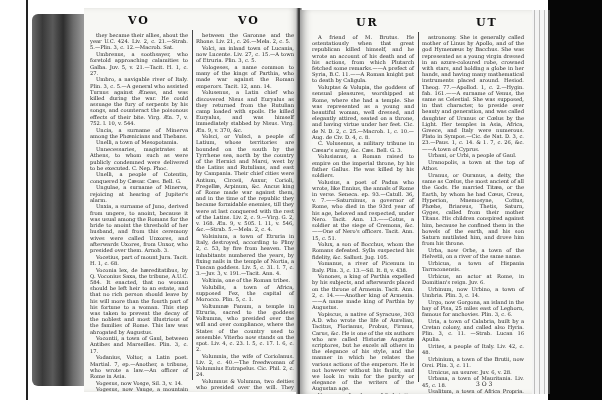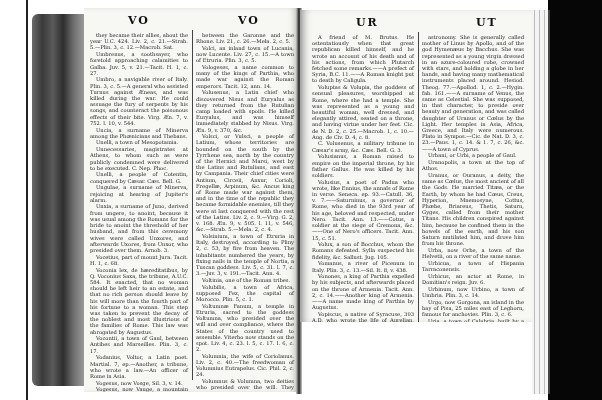--- a/index.html
+++ b/index.html
@@ -4,21 +4,21 @@
 <style>
   html, body { margin:0; padding:0; }
   body { width:602px; height:400px; overflow:hidden; background:#ffffff; position:relative; font-family:"DejaVu Serif", serif; }
   .backdrop { position:absolute; left:0; top:0; width:602px; height:400px; background:#fff; }
   .leftline { position:absolute; left:26px; top:0; width:2px; height:400px; background:#222; }
   .dark-right { position:absolute; left:548px; top:0; width:54px; height:400px; background:#060606; }
   .book-left-edge { position:absolute; left:32px; top:14px; width:52px; height:372px;
      background:linear-gradient(90deg,#6a6a6a 0%,#3a3a3a 20%,#5a5a5a 40%,#2e2e2e 60%,#6e6e6e 80%,#9a9a9a 100%); border-radius:6px 0 0 6px; }
   .page { position:absolute; background:#f7f7f4; overflow:hidden; }
   .page-left { left:84px; top:8px; width:216px; height:384px; box-shadow: inset -8px 0 10px -6px #777; }
-  .page-right { left:300px; top:10px; width:232px; height:312px; box-shadow: inset 8px 0 10px -6px #777; }
+  .page-right { left:300px; top:10px; width:232px; height:384px; box-shadow: inset 8px 0 10px -6px #777; }
   .gutter { position:absolute; left:296px; top:8px; width:6px; height:386px; background:linear-gradient(90deg,#ccc,#222,#ccc); }
   .right-edge { position:absolute; left:532px; top:10px; width:16px; height:384px;
      background:repeating-linear-gradient(90deg,#f4f4f4 0 2px,#bcbcbc 2px 3px,#f4f4f4 3px 5px); border-right:2px solid #444; }
   .head { position:absolute; top:6px; font-weight:bold; font-size:11px; letter-spacing:2px; color:#111; }
   .col { position:absolute; top:24px; font-size:5.2px; line-height:6.2px; color:#1a1a1a; text-align:justify; }
   .col p { margin:0 0 0.5px 0; text-indent:6px; }
   .rule { position:absolute; top:22px; width:0.6px; height:350px; background:#444; }
   .sig { position:absolute; font-size:6px; color:#222; }
 </style>
 </head>

